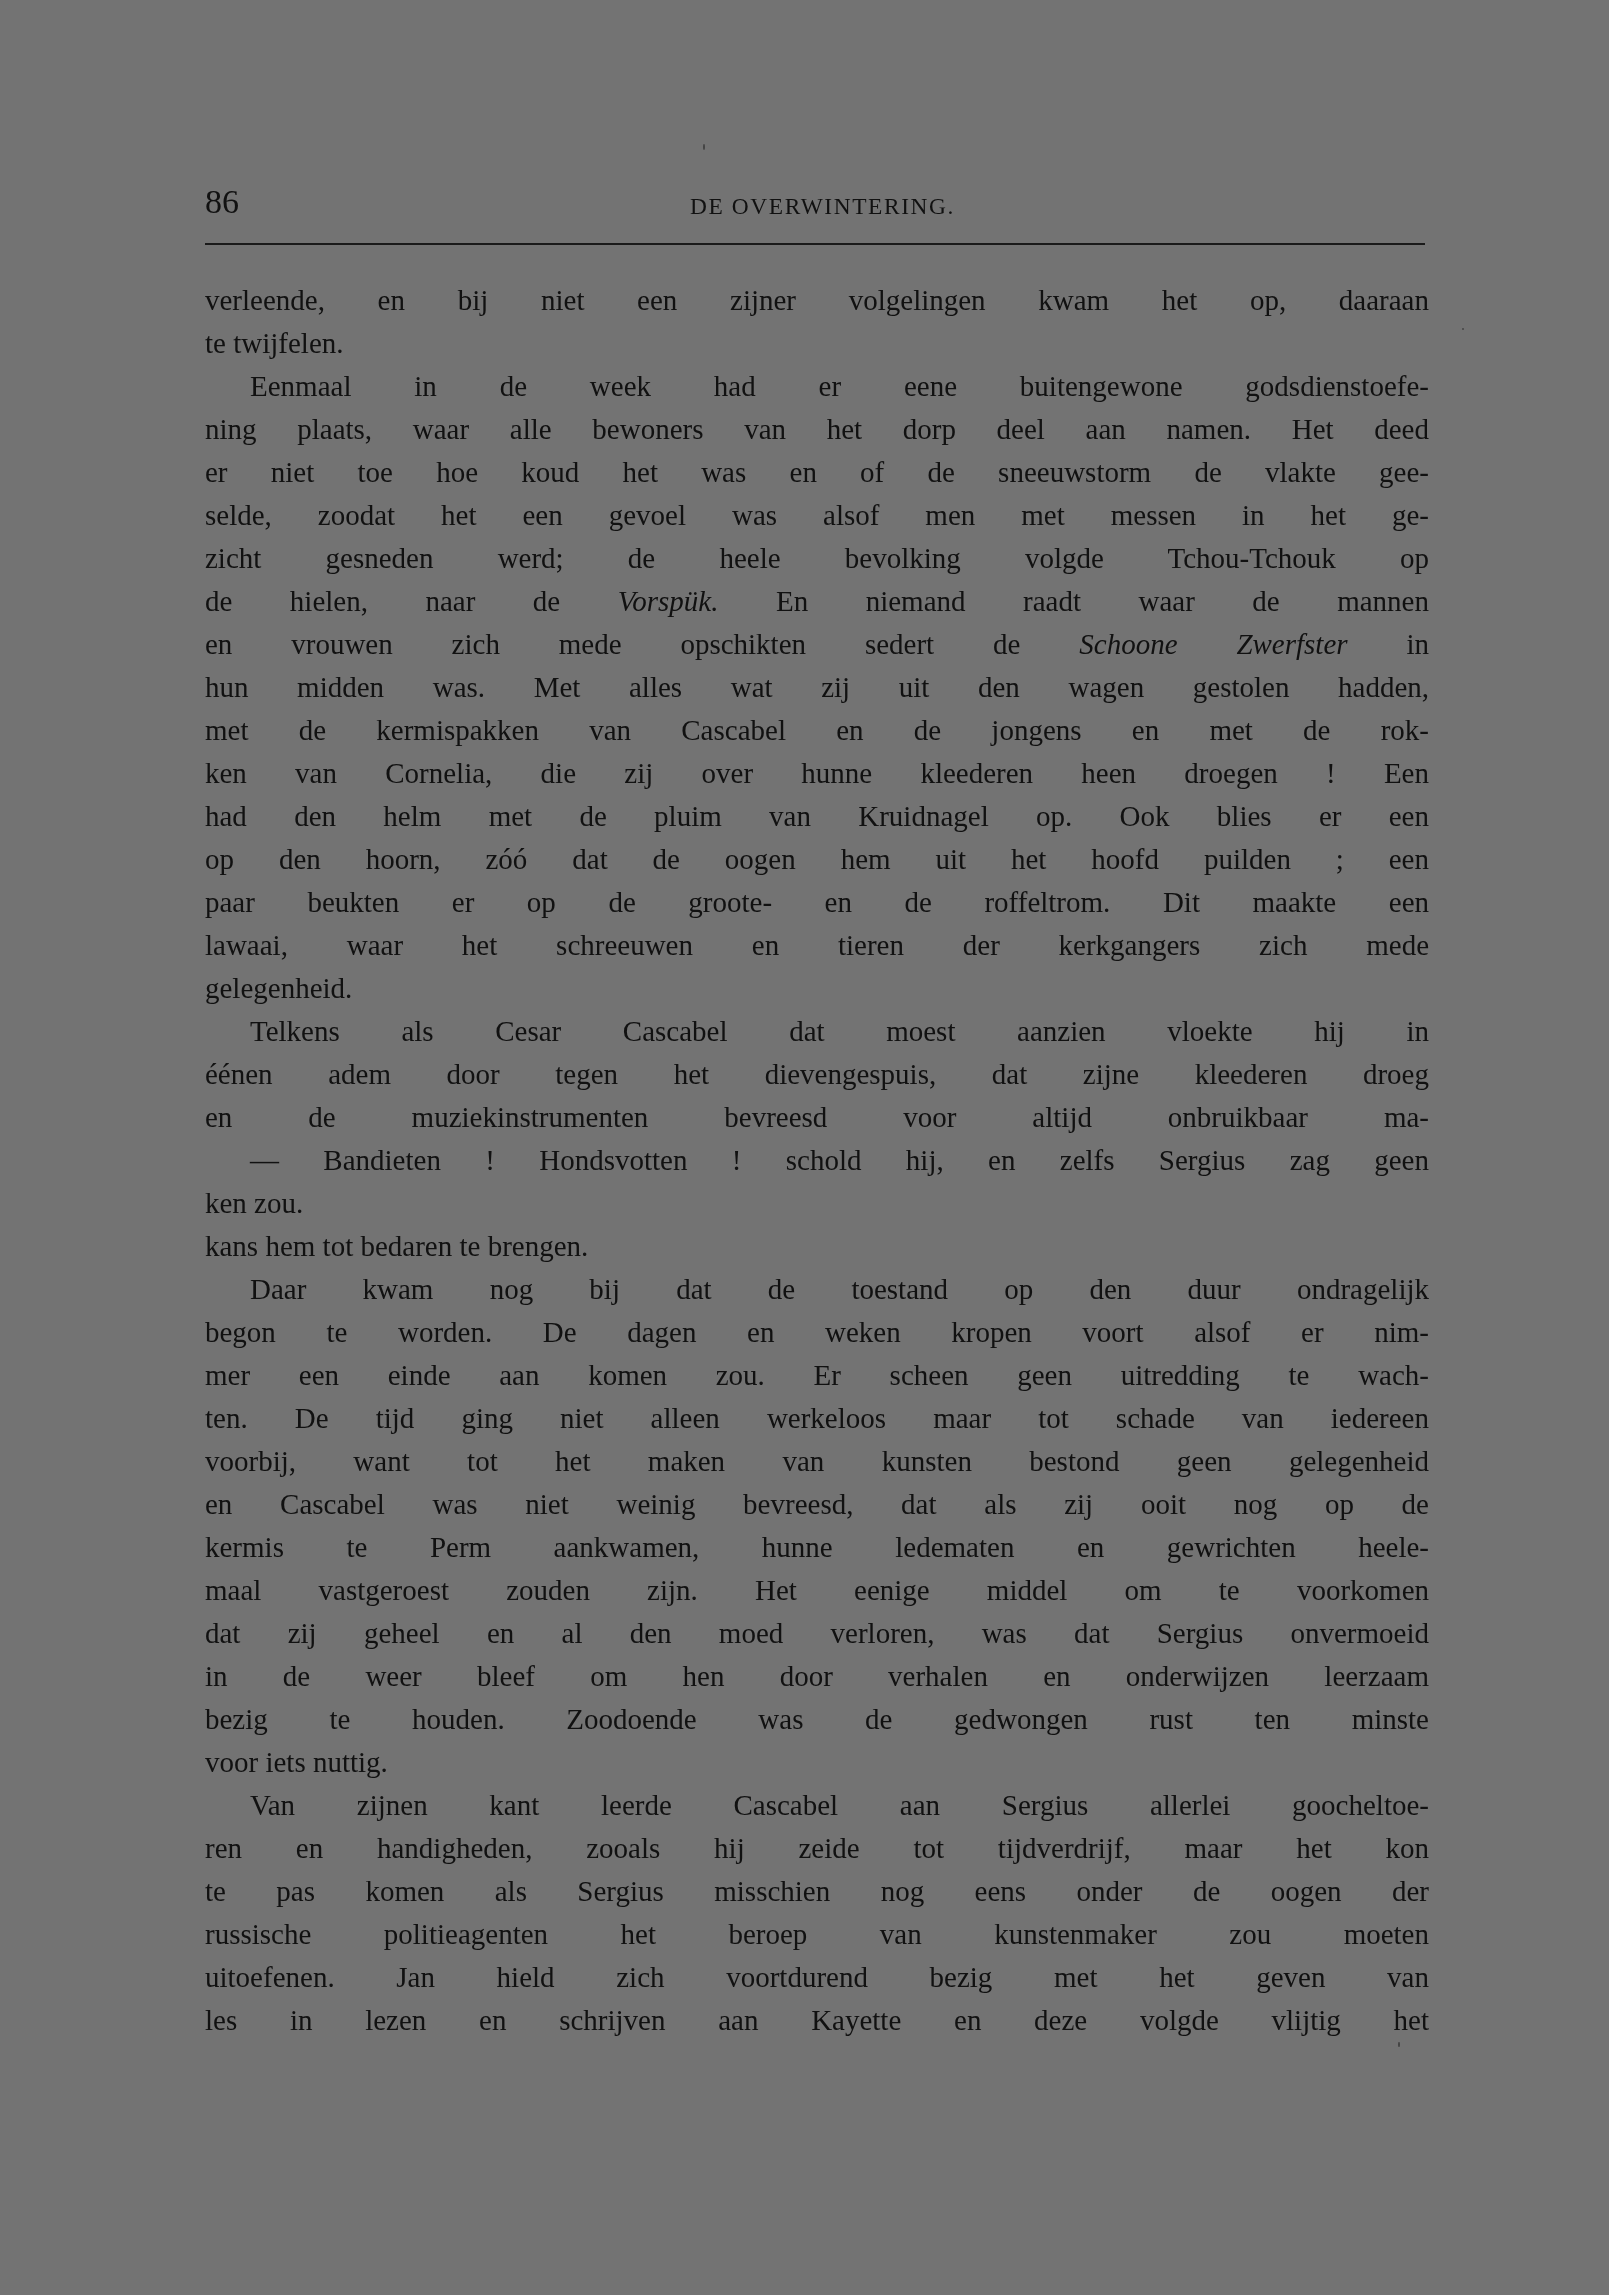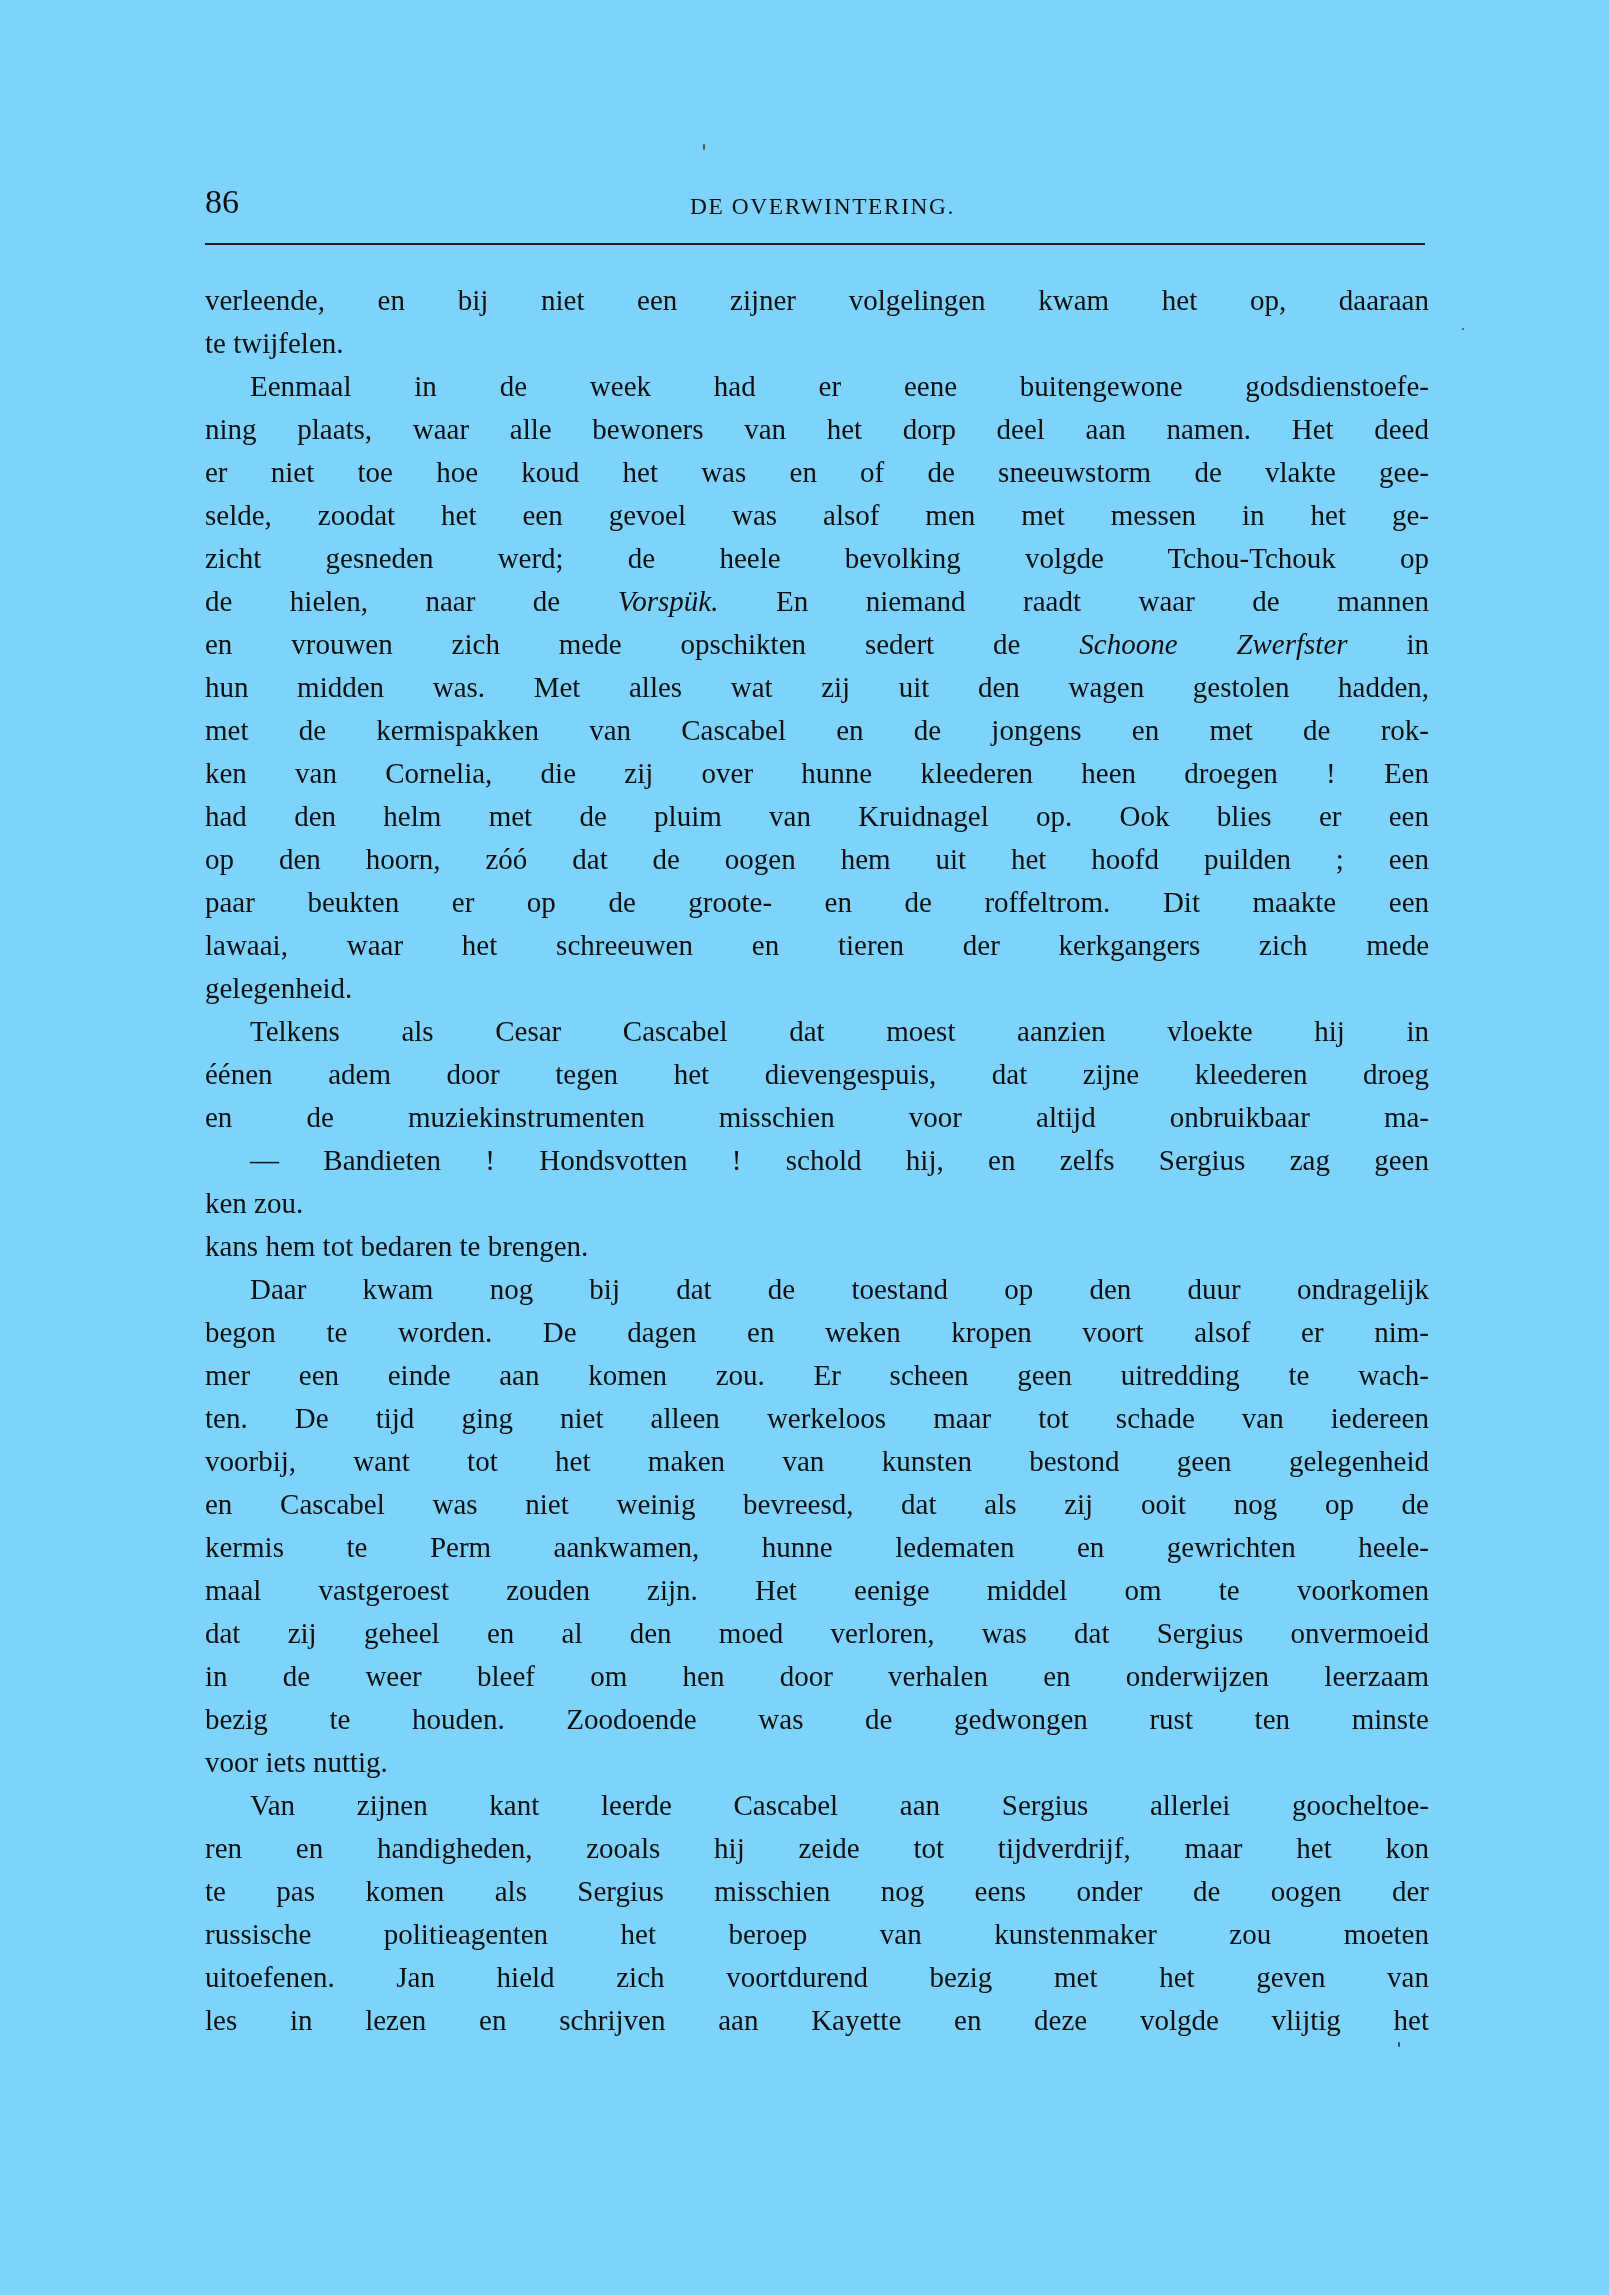--- a/index.html
+++ b/index.html
@@ -1,17 +1,17 @@
 <!DOCTYPE html>
 <html style="font-size:12.5px"><head>
 <meta charset="utf-8">
 <style>
   html, body { margin: 0; padding: 0; background: #ffffff; }
   body { width: 1610px; height: 2295px; position: relative; overflow: hidden; color: #111; }
-  .page { position: absolute; left: 0; top: 0; width: 1610px; height: 2295px; background: #7dd3fc; }
+  .page { position: absolute; left: 0; top: 0; width: 1610px; height: 2295px; background: #737373; }
   .running-head { position: absolute; top: 178px; left: 205px; width: 1220px; height: 47px; font-family: "Liberation Serif", "DejaVu Serif", serif; }
   .folio { position: absolute; left: 0; top: 0; font-size: 34px; line-height: 47px; }
   .head-title { position: absolute; left: 15px; right: 0; top: 4.7px; text-align: center; font-size: 23.4px; letter-spacing: 1.6px; line-height: 47px; }
   .rule { position: absolute; left: 205px; top: 243px; width: 1220px; height: 2.3px; background: #1a1a1a; }
   .body-text { position: absolute; left: 205px; top: 279px; width: 1224px; font-family: "Liberation Serif", "DejaVu Serif", serif; font-size: 29px; line-height: 43px; }
   .line { display: block; height: 43px; white-space: nowrap; text-align: justify; text-align-last: justify; }
   .line.last { text-align-last: left; }
   .line.indent { padding-left: 45px; }
   .it { font-style: italic; }
   .stray { position: absolute; width: 2.3px; height: 2.3px; background: #444; border-radius: 50%; }
@@ -39,21 +39,21 @@
       <span class="line">hun midden was. Met alles wat zij uit den wagen gestolen hadden,</span>
       <span class="line">met de kermispakken van Cascabel en de jongens en met de rok-</span>
       <span class="line">ken van Cornelia, die zij over hunne kleederen heen droegen ! Een</span>
       <span class="line">had den helm met de pluim van Kruidnagel op. Ook blies er een</span>
       <span class="line">op den hoorn, zóó dat de oogen hem uit het hoofd puilden ; een</span>
       <span class="line">paar beukten er op de groote- en de roffeltrom. Dit maakte een</span>
       <span class="line">lawaai, waar het schreeuwen en tieren der kerkgangers zich mede</span>
       <span class="line last">gelegenheid.</span>
       <span class="line indent">Telkens als Cesar Cascabel dat moest aanzien vloekte hij in</span>
       <span class="line">éénen adem door tegen het dievengespuis, dat zijne kleederen droeg</span>
-      <span class="line">en de muziekinstrumenten misschien voor altijd onbruikbaar ma-</span>
+      <span class="line">en de muziekinstrumenten bevreesd voor altijd onbruikbaar ma-</span>
       <span class="line indent">— Bandieten ! Hondsvotten ! schold hij, en zelfs Sergius zag geen</span>
       <span class="line last">ken zou.</span>
       <span class="line last">kans hem tot bedaren te brengen.</span>
       <span class="line indent">Daar kwam nog bij dat de toestand op den duur ondragelijk</span>
       <span class="line">begon te worden. De dagen en weken kropen voort alsof er nim-</span>
       <span class="line">mer een einde aan komen zou. Er scheen geen uitredding te wach-</span>
       <span class="line">ten. De tijd ging niet alleen werkeloos maar tot schade van iedereen</span>
       <span class="line">voorbij, want tot het maken van kunsten bestond geen gelegenheid</span>
       <span class="line">en Cascabel was niet weinig bevreesd, dat als zij ooit nog op de</span>
       <span class="line">kermis te Perm aankwamen, hunne ledematen en gewrichten heele-</span>

